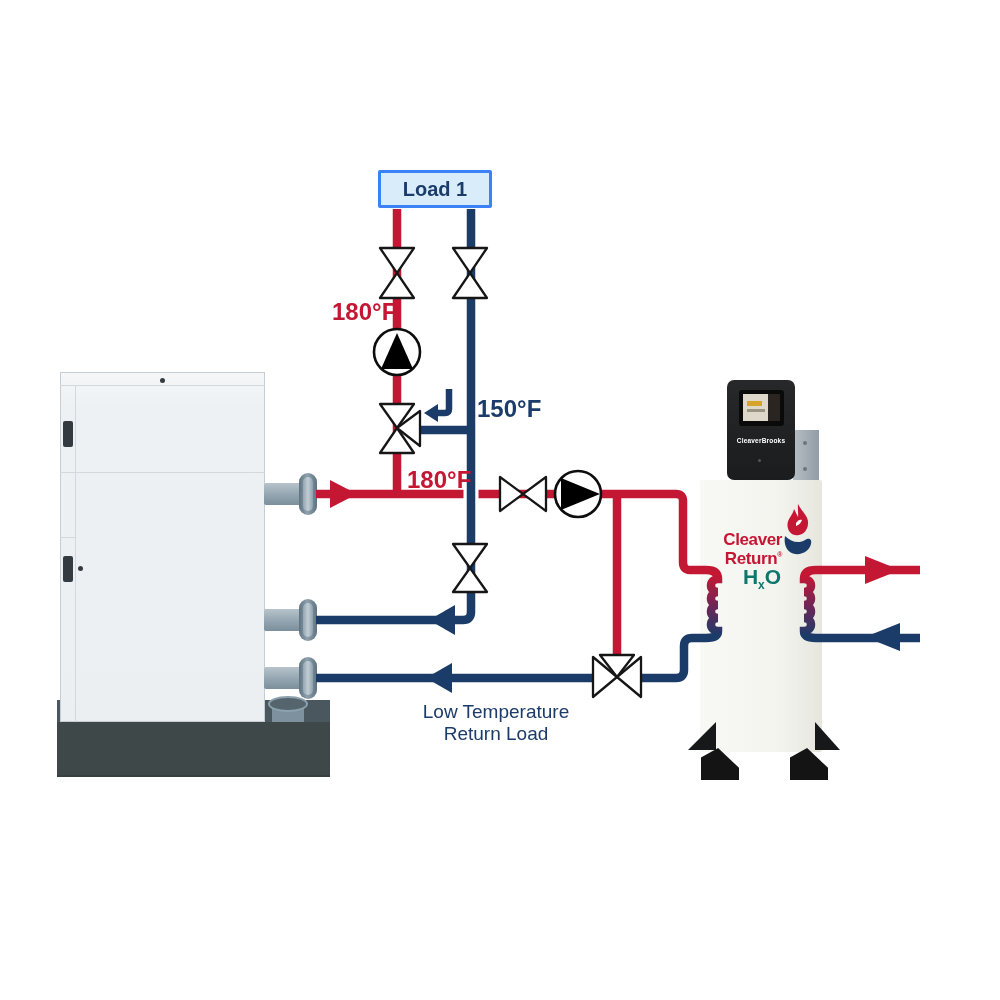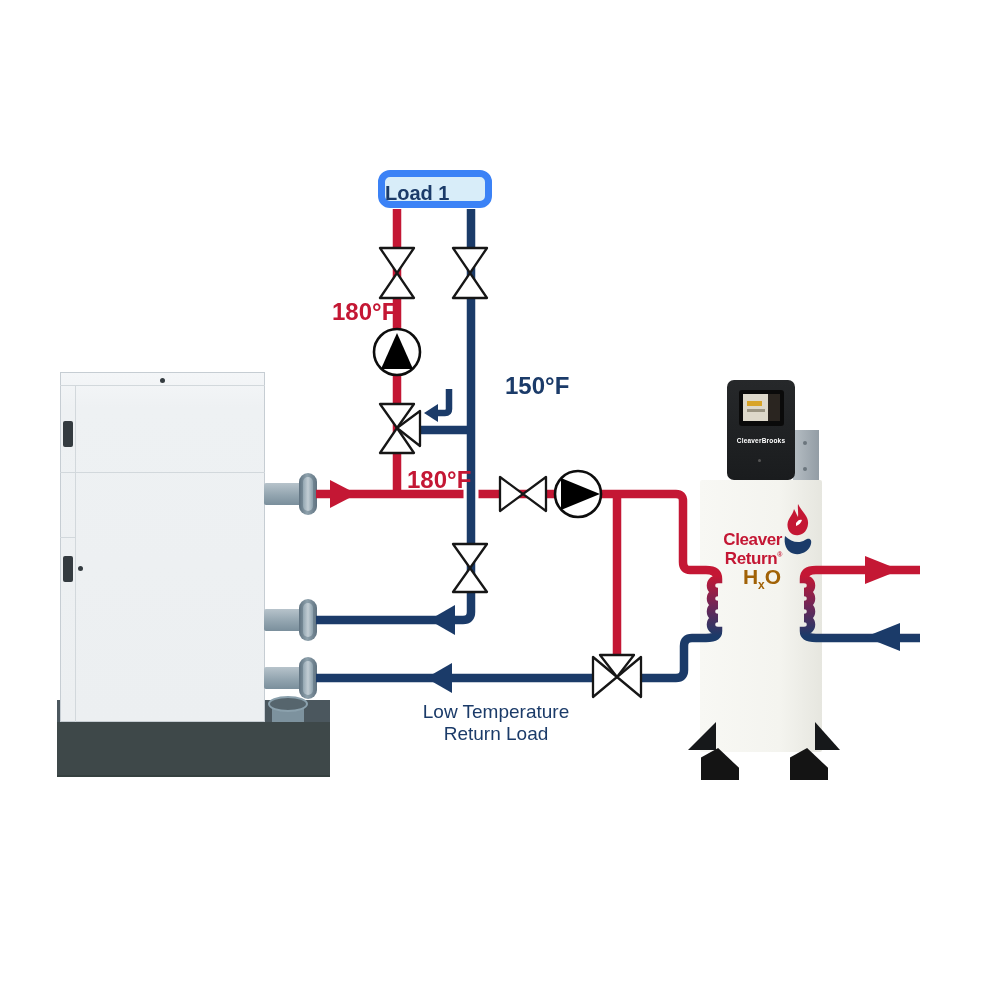--- a/index.html
+++ b/index.html
@@ -23,25 +23,25 @@
   
   .hx-cab{left:700px;top:480px;width:122px;height:272px;background:linear-gradient(90deg,#f8f8f4 0%,#f4f4ef 65%,#e6e6df 100%);border-radius:2px;}
   .wedge{background:#16181a;}
   .foot{width:38px;height:32px;background:#141414;clip-path:polygon(0 30%,45% 0,100% 62%,100% 100%,0 100%);}
   .panel{left:727px;top:380px;width:68px;height:100px;background:linear-gradient(180deg,#26282a,#1a1c1e);border-radius:7px;}
   .screen-bezel{left:739px;top:390px;width:45px;height:36px;background:#0a0a0a;border-radius:3px;}
   .screen{left:743px;top:394px;width:37px;height:27px;background:#ddd8ca;overflow:hidden;}
   .bracket{left:793px;top:430px;width:26px;height:50px;background:linear-gradient(90deg,#b6bec4,#939da5);}
   .bdot{width:4px;height:4px;border-radius:50%;background:#6b757d;}
   .logo-text{font-weight:bold;font-size:17px;line-height:15px;letter-spacing:-0.4px;color:#c41734;text-align:right;}
-  .hxo{font-weight:bold;color:#a16207;font-size:21px;}
+  .hxo{font-weight:bold;color:#0f766e;font-size:21px;}
   .hxo sub{font-size:12px;}
   
-  .load-box{left:378px;top:170px;width:114px;height:38px;background:#d8edf9;border:7px solid #3b82f6;box-sizing:border-box;border-radius:12px;
-            font-weight:bold;font-size:20px;color:#1b3b69;text-align:left;line-height:32px;}
+  .load-box{left:378px;top:170px;width:114px;height:38px;background:#d8edf9;border:3px solid #3b82f6;box-sizing:border-box;border-radius:2px;
+            font-weight:bold;font-size:20px;color:#1b3b69;text-align:center;line-height:32px;}
   
   .pr{stroke:#c41734;stroke-width:8.5;fill:none;}
   .pn{stroke:#1b3b69;stroke-width:8.5;fill:none;}
   .pg{stroke:url(#coilGrad);stroke-width:8.5;fill:none;}
   .valve{fill:#fff;stroke:#161616;stroke-width:2.3;stroke-linejoin:round;}
   .pumpc{fill:#fff;stroke:#0d0d0d;stroke-width:2.6;}
   .z1{z-index:1;} .z2{z-index:2;} .z5{z-index:5;} .z10{z-index:10;}
 </style>
 </head>
 <body>
@@ -159,21 +159,21 @@
       <polygon points="397,333 381,369 413,369" fill="#000"></polygon>
     </g>
     <g>
       <circle class="pumpc" cx="578" cy="494" r="23"></circle>
       <polygon points="561,478 561,510 600,494" fill="#000"></polygon>
     </g>
   </svg>
 
 
   <div class="abs temp red z10" style="left:332px;top:298px;width:58px;text-align:right;">180°F</div>
-  <div class="abs temp navy z10" style="left:477px;top:372px;padding-left:28px;">150°F</div>
+  <div class="abs temp navy z10" style="left:477px;top:395px;">150°F</div>
   <div class="abs temp red z10" style="left:407px;top:466px;">180°F</div>
 
   <div class="abs lbl z10" style="left:414px;top:701px;width:164px;">
     <div>Low Temperature</div>
     <div>Return Load</div>
   </div>
 
 
 </div>
 

